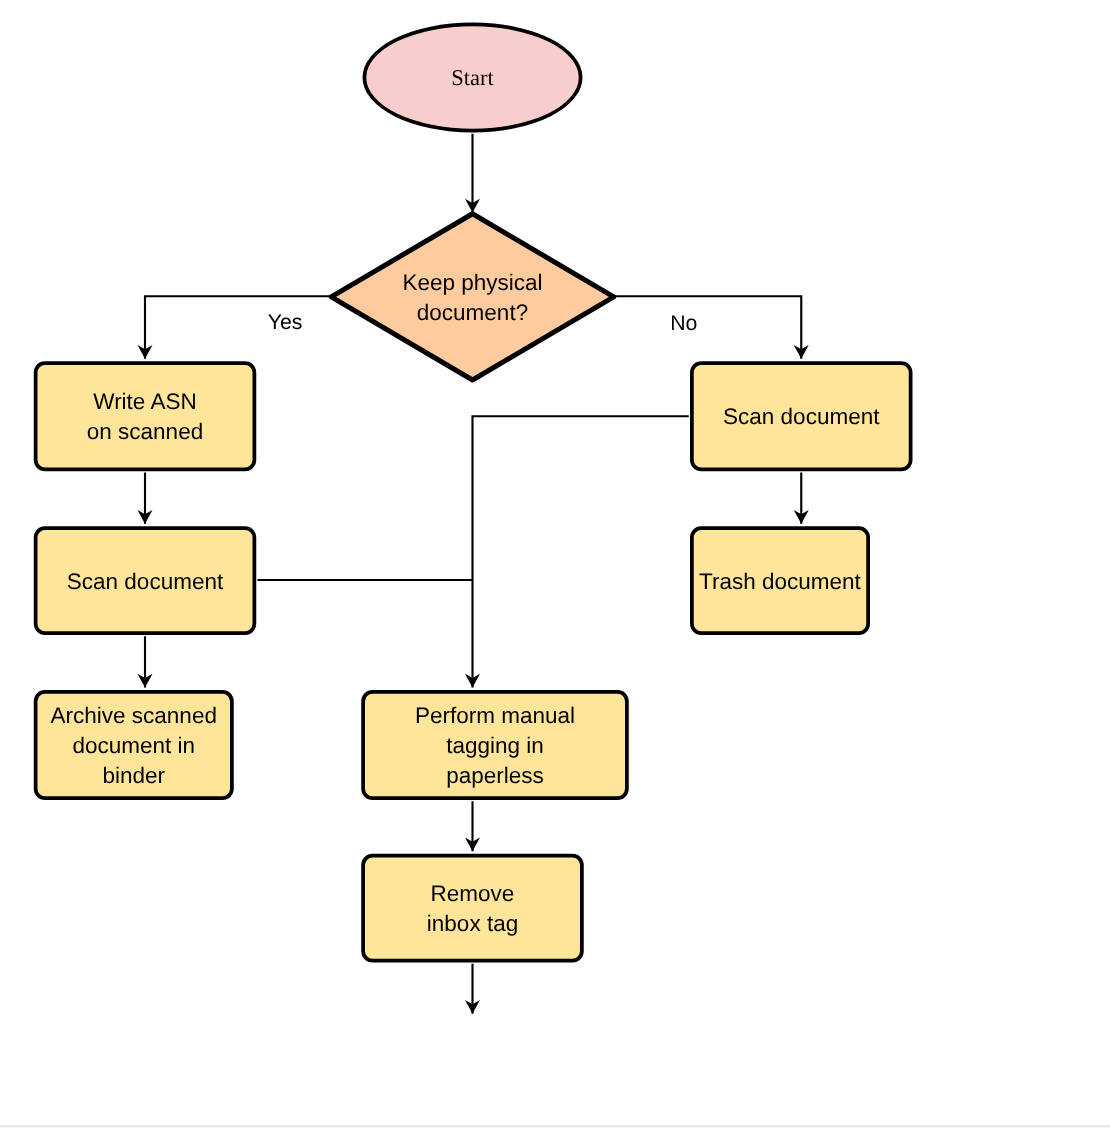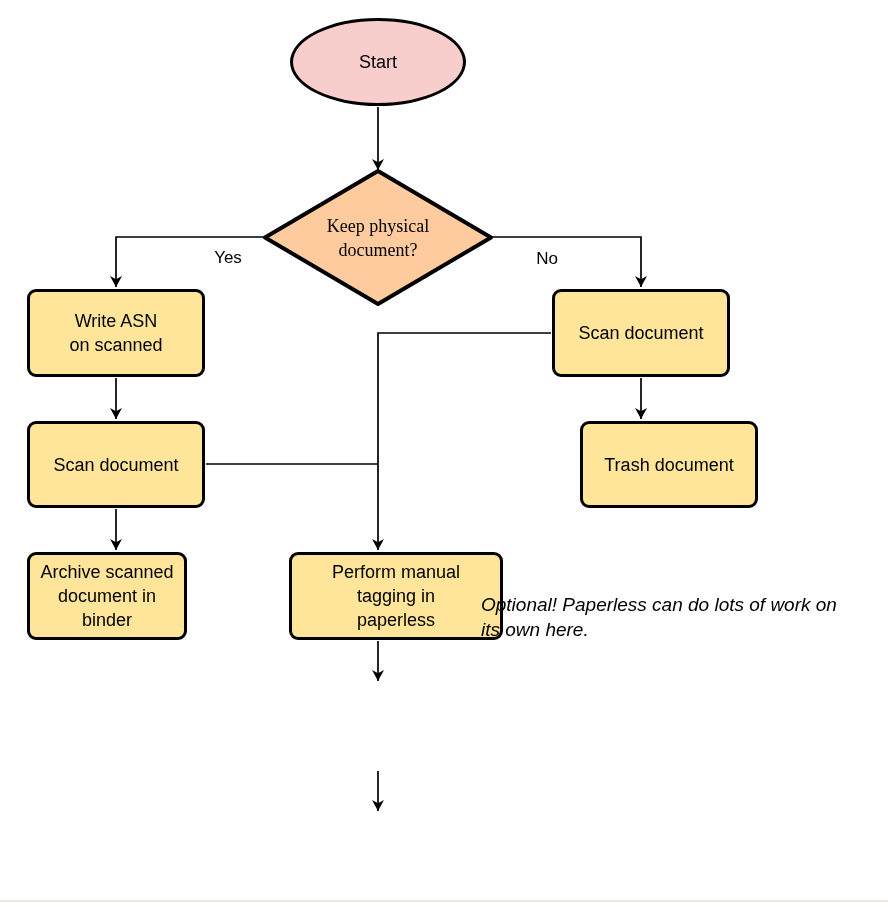--- a/index.html
+++ b/index.html
@@ -45,25 +45,25 @@
   }
   .node.process {
     background: var(--process-fill, #ffe599);
     border: 3px solid var(--stroke, #000000);
     border-radius: 9px;
   }
   .node.terminator {
     background: var(--terminator-fill, #f8cecc);
     border: 3.5px solid var(--stroke, #000000);
     border-radius: 50%;
+    font-family: Liberation Serif, serif;
   }
   .node.decision-label {
     background: transparent;
     border: none;
-    font-family: Liberation Serif, serif;
   }
 
   .edge-label {
     position: absolute;
     font-size: 17px;
     line-height: 18px;
     text-align: center;
     margin-top: 37px;
   }
 
@@ -134,29 +134,31 @@
   </div>
   <div class="node process" style="left:27px; top:552px; width:160px; height:88px">
     <span>Archive scanned
 document in
 binder</span>
   </div>
 
   <div class="node process" style="left:552px; top:289px; width:178px; height:88px">
     <span>Scan document</span>
   </div>
-  <div class="node process" style="left:580px; top:421px; width:178px; height:87px">
+  <div class="node process" style="left:552px; top:421px; width:144px; height:87px">
     <span>Trash document</span>
   </div>
 
   <div class="node process" style="left:289px; top:552px; width:214px; height:88px">
     <span>Perform manual
 tagging in
 paperless</span>
   </div>
+  <div class="node process" style="left:289px; top:683px; width:178px; height:87px">
+    <span>Remove
+inbox tag</span>
+  </div>
 
 
-  <div class="annotation">Optional! Paperless can do lots of work on
-its own here.</div>
 
   <div class="footer-line"></div>
 
 </div>
 
 </body></html>

